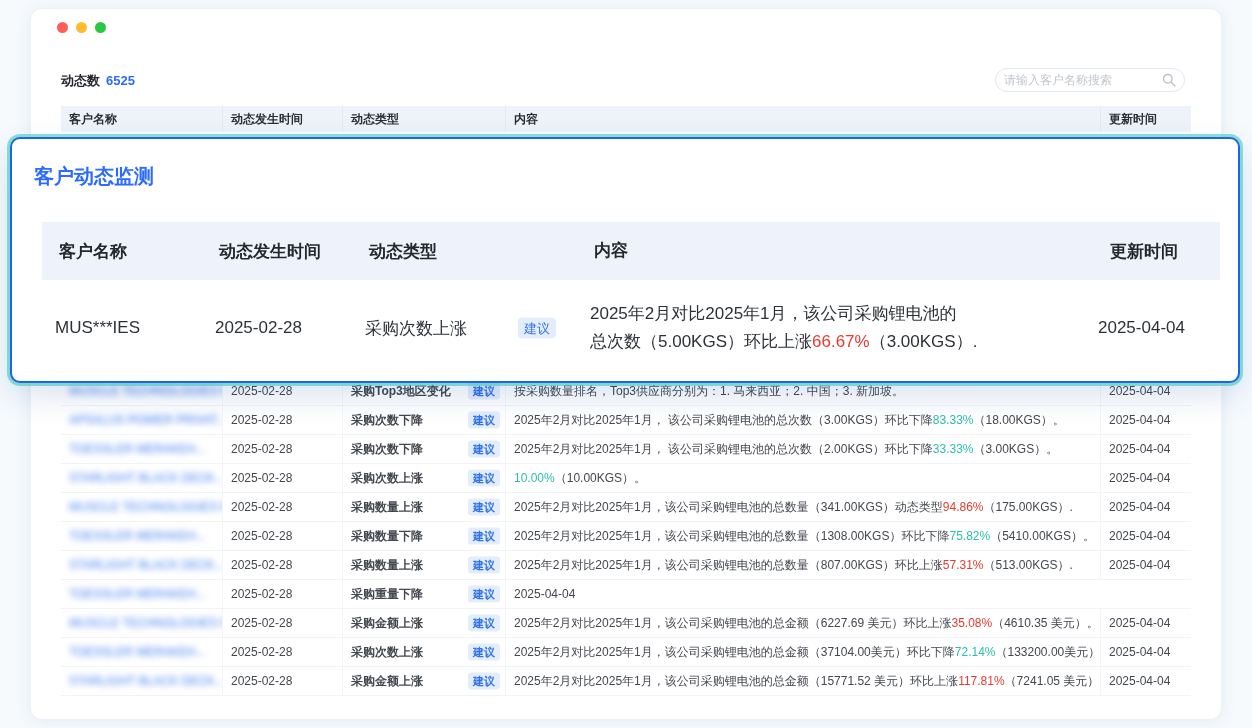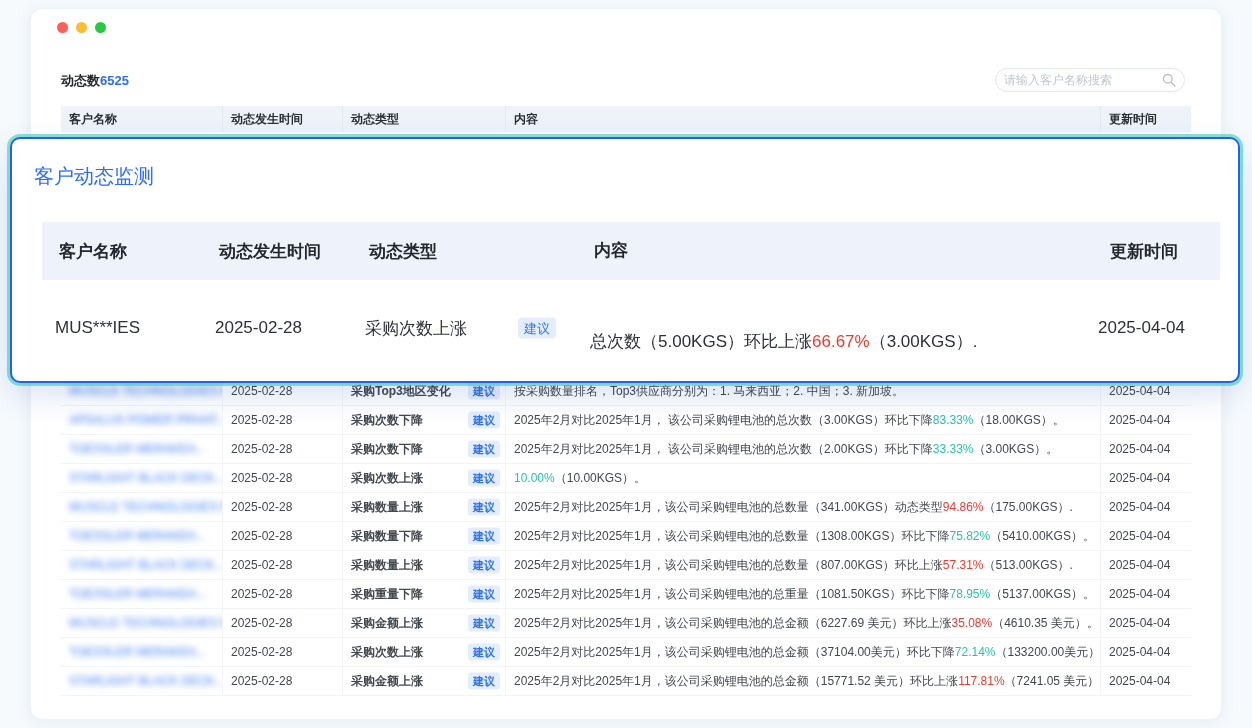--- a/index.html
+++ b/index.html
@@ -13,21 +13,21 @@
   .window{
     position:absolute;left:30px;top:8px;width:1192px;height:712px;
     background:#fff;border-radius:12px;border:1px solid #eef2f7;
     box-shadow:0 2px 16px rgba(30,60,110,.08);
   }
   .traffic{position:absolute;left:26px;top:13px;display:flex;gap:8px;}
   .dot{width:11px;height:11px;border-radius:50%;display:inline-block;}
   .dot.red{background:#ff5f57;} .dot.yellow{background:#febc2e;} .dot.green{background:#28c840;}
 
   .count{position:absolute;left:30px;top:63px;font-size:13px;font-weight:bold;color:#23262b;}
-  .count-num{color:var(--accent,#2b6bff);margin-left:0;}
+  .count-num{color:var(--accent,#2b6bff);margin-left:6px;}
 
   .search{
     position:absolute;right:36px;top:59px;width:190px;height:24px;
     border:1px solid #e3e6ec;border-radius:12px;background:#fff;
     display:flex;align-items:center;padding:0 8px;
   }
   .search input{border:0;outline:0;flex:1;font-size:12px;color:#333;background:transparent;min-width:0;}
   .search input::placeholder{color:#c2c7cf;}
   .search svg{flex:0 0 auto;}
 
@@ -50,21 +50,21 @@
   }
   .pct-red{color:var(--red,#e93a2e);text-align:right;}
   .pct-teal{color:var(--teal,#2bbfae);}
 
   
   .overlay{
     position:absolute;left:10px;top:137px;width:1230px;height:246px;z-index:10;
     background:#fff;border:2px solid #1e63e9;border-radius:10px;
     box-shadow:0 0 0 3px rgba(43,201,176,.55), 0 12px 32px rgba(20,70,160,.16);
   }
-  .overlay-title{position:absolute;left:22px;top:24px;font-size:20px;font-weight:normal;color:var(--accent,#2b6bff);}
+  .overlay-title{position:absolute;left:22px;top:24px;font-size:20px;font-weight:bold;color:var(--accent,#2b6bff);}
   .ov-head{position:absolute;left:30px;top:83px;width:1178px;height:58px;background:#edf2fb;}
   .ov-head .oh{position:absolute;top:50%;transform:translateY(-50%);font-size:17px;font-weight:600;color:#24272c;white-space:nowrap;}
   .ov-row{position:absolute;left:26px;top:141px;width:1178px;height:96px;}
   .ov-cell{position:absolute;top:50%;transform:translateY(-50%);font-size:17px;color:#2d3137;white-space:nowrap;}
   .o-name{left:17px;} .o-time{left:177px;} .o-type{left:327px;} .o-badge{left:480px;} .o-content{left:552px;} .o-updated{left:1060px;}
   .oh.o-updated{left:1068px;}
   .ov-badge{
     background:var(--badge-bg,#e3edfc);color:var(--badge-text,#3173e8);
     font-size:13px;line-height:1;padding:4px 6px;border-radius:4px;
   }
@@ -213,25 +213,20 @@
         </div>
         <div class="bg-row">
           <div class="cell c-name">
             <span class="blur-text">TOESSLER MERAKEH...</span>
           </div>
           <div class="cell c-time">2025-02-28</div>
           <div class="cell c-type">
             <span>采购重量下降</span>
             <span class="badge">建议</span>
           </div>
-          <div class="cell c-content">
-            <span>2025年2月对比2025年1月，该公司采购锂电池的总重量（1081.50KGS）环比下降</span>
-            <span class="pct-teal">78.95%</span>
-            <span>（5137.00KGS）。</span>
-          </div>
           <div class="cell c-updated">2025-04-04</div>
         </div>
         <div class="bg-row">
           <div class="cell c-name">
             <span class="blur-text">MUSCLE TECHNOLOGIES P...</span>
           </div>
           <div class="cell c-time">2025-02-28</div>
           <div class="cell c-type">
             <span>采购金额上涨</span>
             <span class="badge">建议</span>
@@ -290,18 +285,18 @@
     <span class="oh o-content">内容</span>
     <span class="oh o-updated">更新时间</span>
   </div>
 
   <div class="ov-row">
     <span class="ov-cell o-name">MUS***IES</span>
     <span class="ov-cell o-time">2025-02-28</span>
     <span class="ov-cell o-type">采购次数上涨</span>
     <span class="ov-cell o-badge ov-badge">建议</span>
     <div class="ov-cell o-content">
-      <br>
+      <span>2025年2月对比2025年1月，该公司采购锂电池的</span><br>
       <span>总次数（5.00KGS）环比上涨</span><span class="pct-red">66.67%</span><span>（3.00KGS）.</span>
     </div>
     <span class="ov-cell o-updated">2025-04-04</span>
   </div>
 </div>
 
 </body></html>

